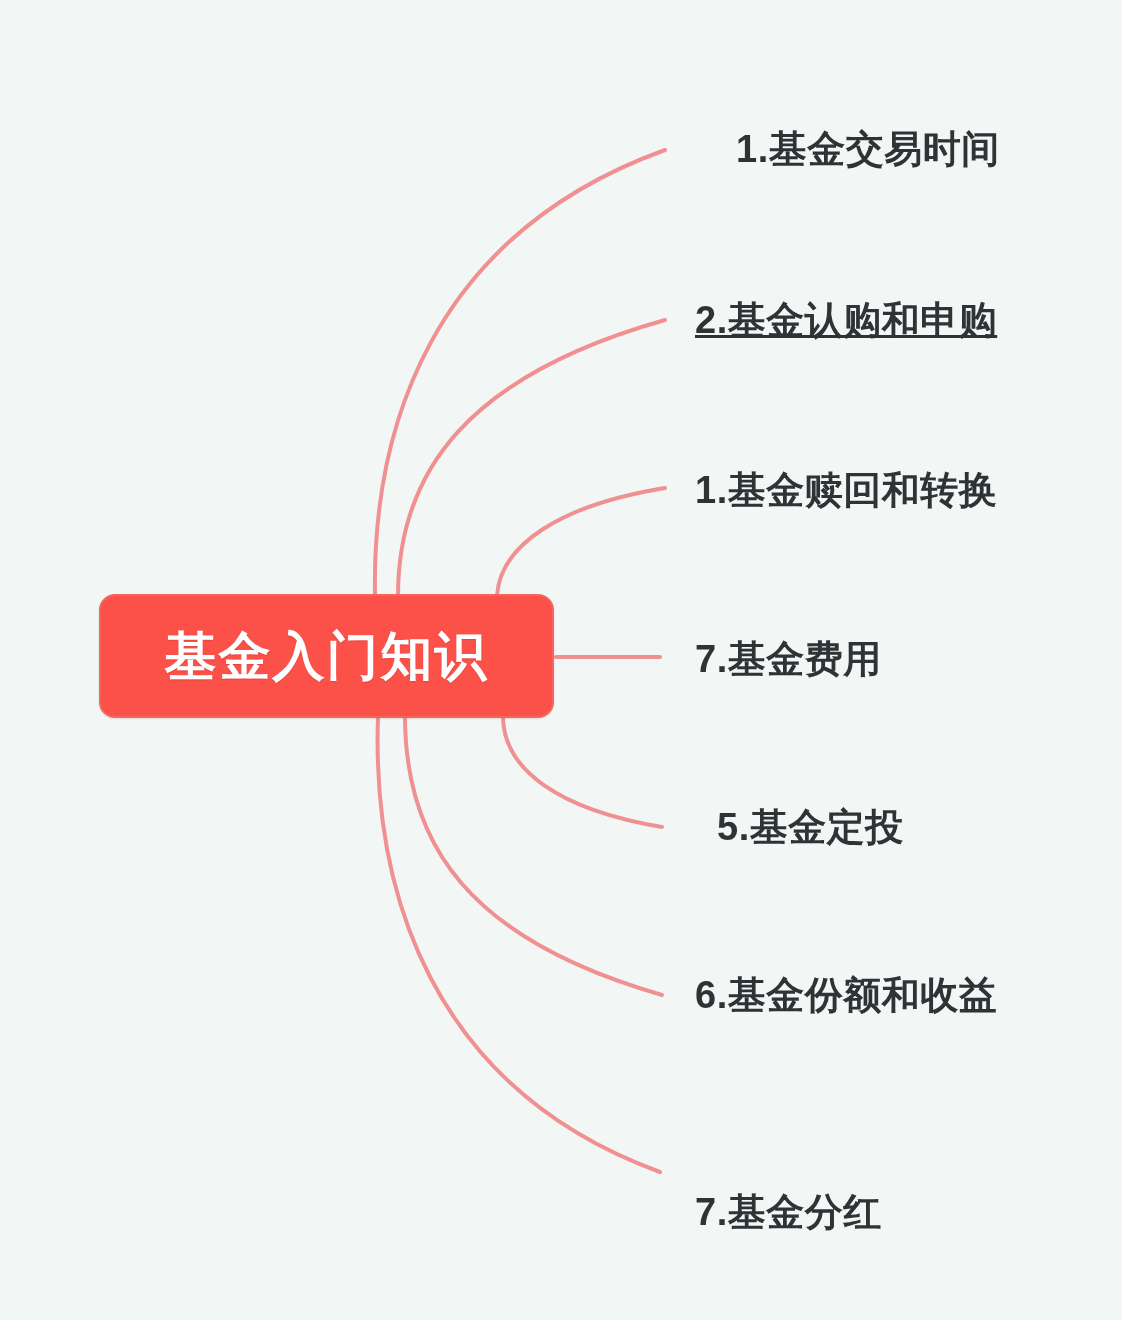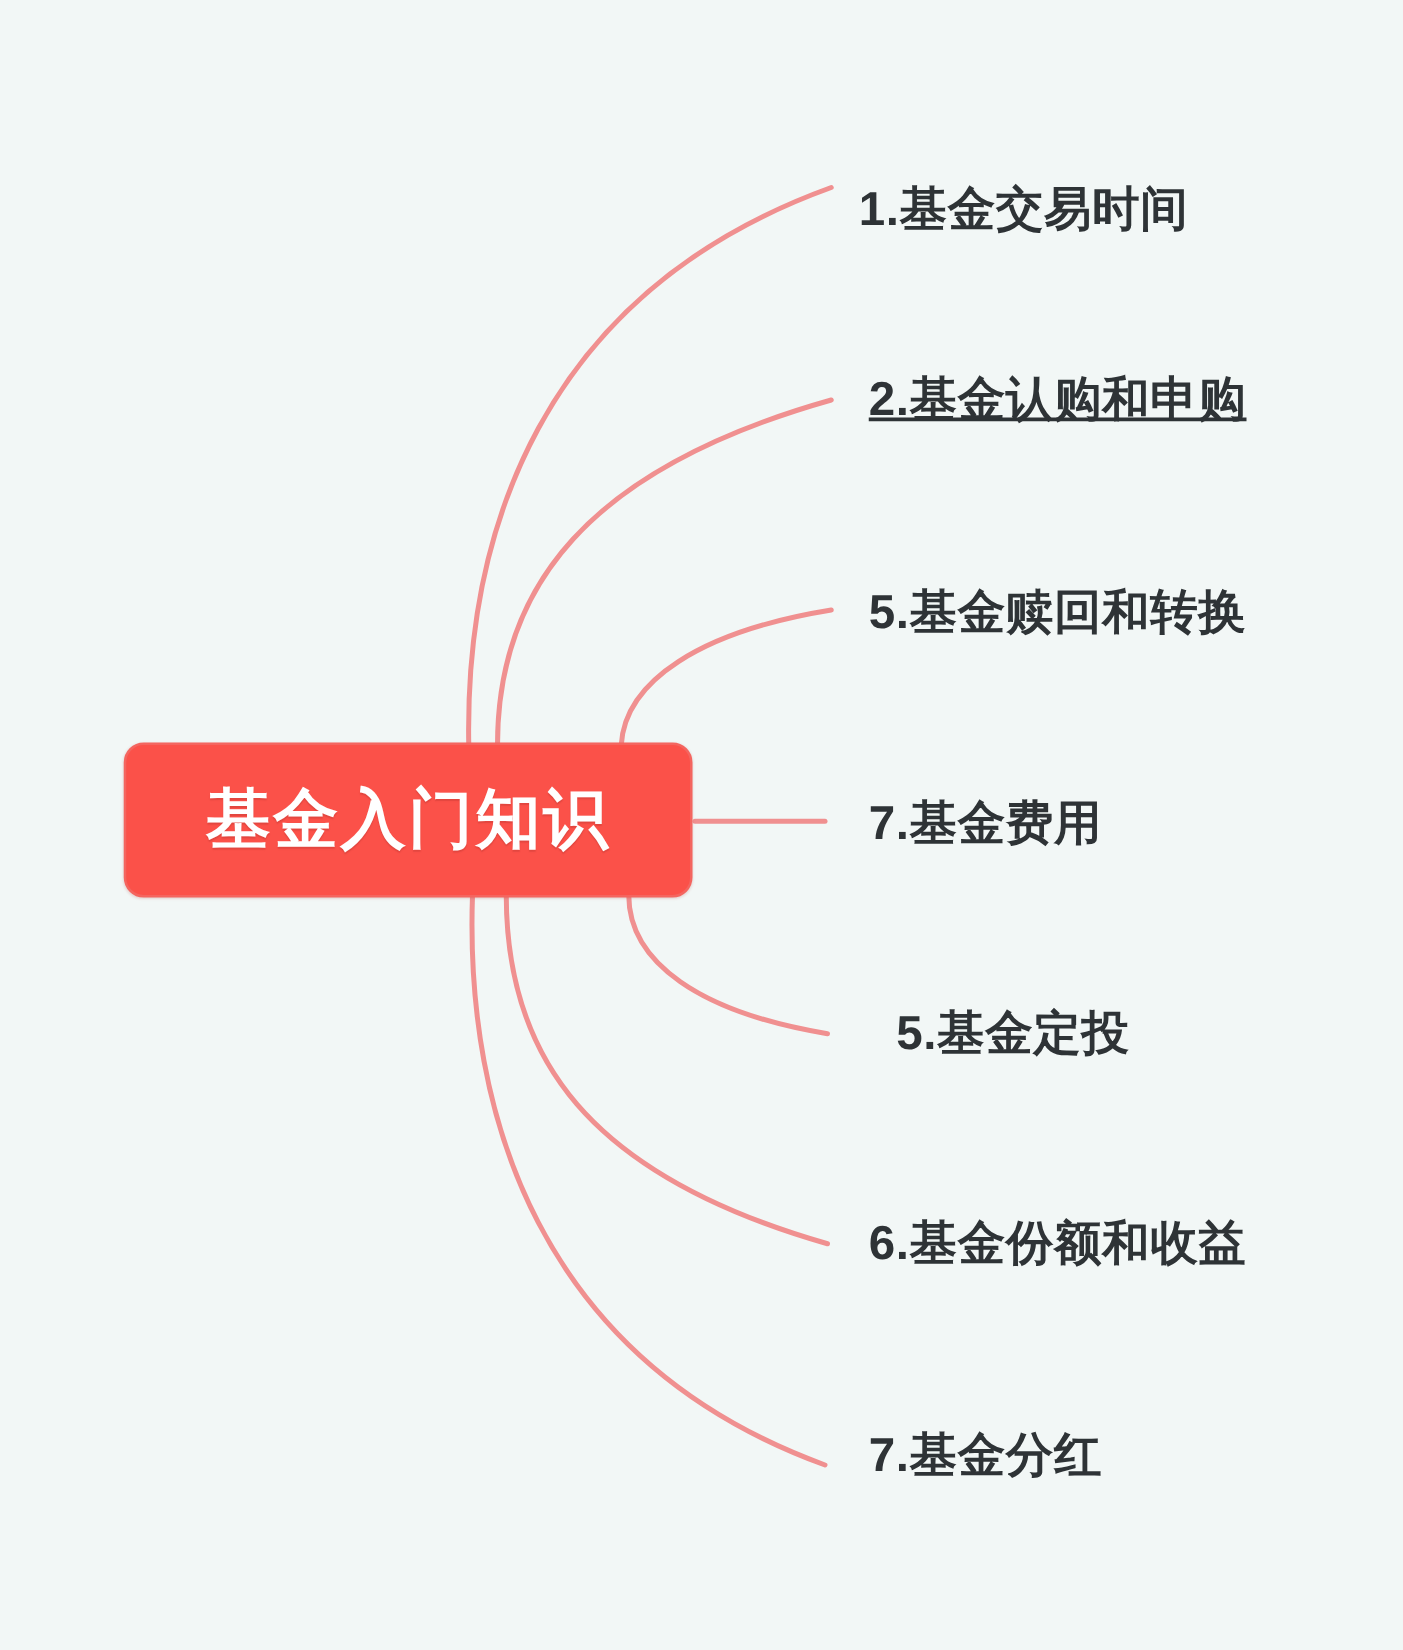--- a/index.html
+++ b/index.html
@@ -77,22 +77,22 @@
         <path d="M 405 716 C 405 845 470 940 662 995" stroke="#f09090" stroke-width="4" fill="none" stroke-linecap="round"></path>
         <path d="M 378 716 C 372 890 430 1088 660 1172" stroke="#f09090" stroke-width="4" fill="none" stroke-linecap="round"></path>
       </g>
   </svg>
 
   <div id="central-node">
     <span id="central-node-label">基金入门知识</span>
   </div>
 
   <div id="branch-label-layer">
-      <div class="branch-label" style="left: 687px; top: 130px; margin-top: 19px;">1.基金交易时间</div>
+      <div class="branch-label" style="left: 736px; top: 130px;">1.基金交易时间</div>
       <div class="branch-label" style="left: 695px; top: 301px; text-decoration: underline;">2.基金认购和申购</div>
-      <div class="branch-label" style="left: 695px; top: 471px;">5.基金赎回和转换</div>
+      <div class="branch-label" style="left: 695px; top: 471px;">1.基金赎回和转换</div>
       <div class="branch-label" style="left: 695px; top: 640px;">7.基金费用</div>
       <div class="branch-label" style="left: 717px; top: 808px;">5.基金定投</div>
       <div class="branch-label" style="left: 695px; top: 976px;">6.基金份额和收益</div>
-      <div class="branch-label" style="left: 695px; top: 1146px;">7.基金分红</div>
+      <div class="branch-label" style="left: 695px; top: 1193px;">7.基金分红</div>
     </div>
 
 </div>
 
 </body></html>

